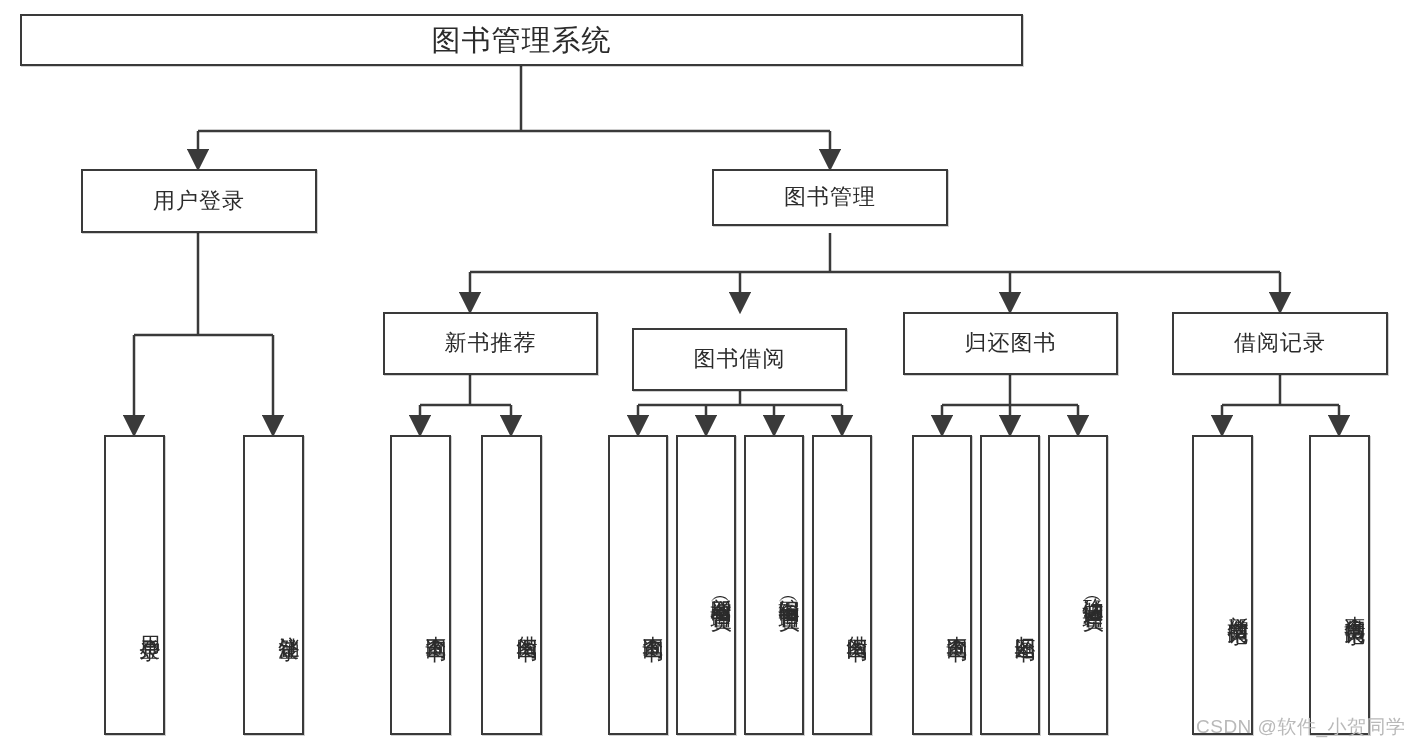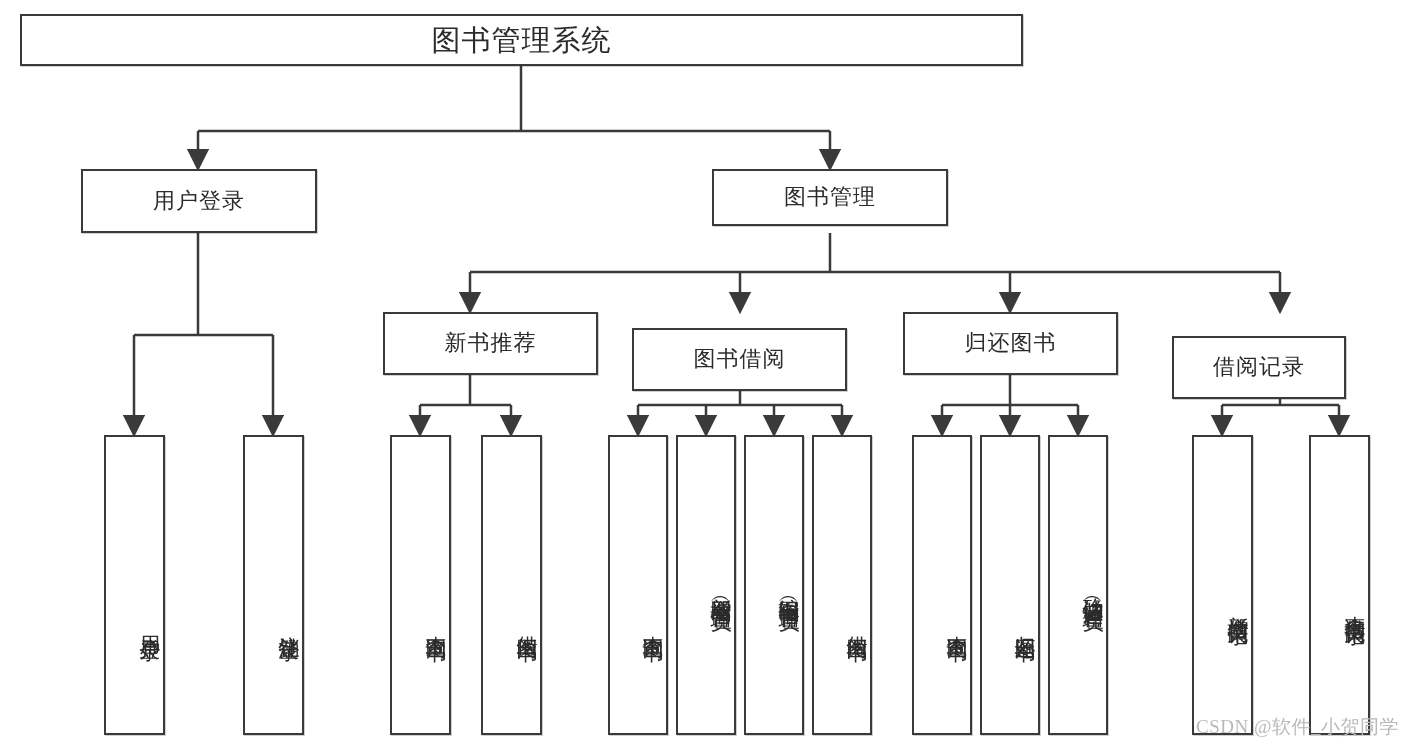--- a/index.html
+++ b/index.html
@@ -61,21 +61,20 @@
     text-orientation: upright;
     display: block;
   }
   .watermark {
     position: absolute;
     font-size: 19px;
     color: #b9b9b9;
     letter-spacing: 0.5px;
     white-space: nowrap;
     user-select: none;
-    font-family: Liberation Serif, serif;
   }
 </style>
 </head>
 <body>
 
 <div id="canvas">
 
   <svg class="edges" viewBox="0 0 1405 747">
     <defs>
       <marker id="arrow" viewBox="0 0 12 12" refX="6" refY="6" markerWidth="9" markerHeight="9" orient="auto-start-reverse">
@@ -139,21 +138,21 @@
 
   <div class="node horiz" style="left:363px; top:312px; width:215px; height:63px;margin-left:20px;">
     <span>新书推荐</span>
   </div>
   <div class="node horiz" style="left:632px; top:328px; width:215px; height:63px;">
     <span>图书借阅</span>
   </div>
   <div class="node horiz" style="left:903px; top:312px; width:215px; height:63px;">
     <span>归还图书</span>
   </div>
-  <div class="node horiz" style="left:1172px; top:312px; width:174px; height:63px;margin-top:24px;">
+  <div class="node horiz" style="left:1172px; top:312px; width:216px; height:63px;">
     <span>借阅记录</span>
   </div>
 
   <div class="node vert" style="left:104px; top:435px; width:61px; height:300px; padding-top:76px;">
     <span class="vlabel">用户登录</span>
   </div>
   <div class="node vert" style="left:243px; top:435px; width:61px; height:300px; padding-top:76px;">
     <span class="vlabel">注销登录</span>
   </div>
 

